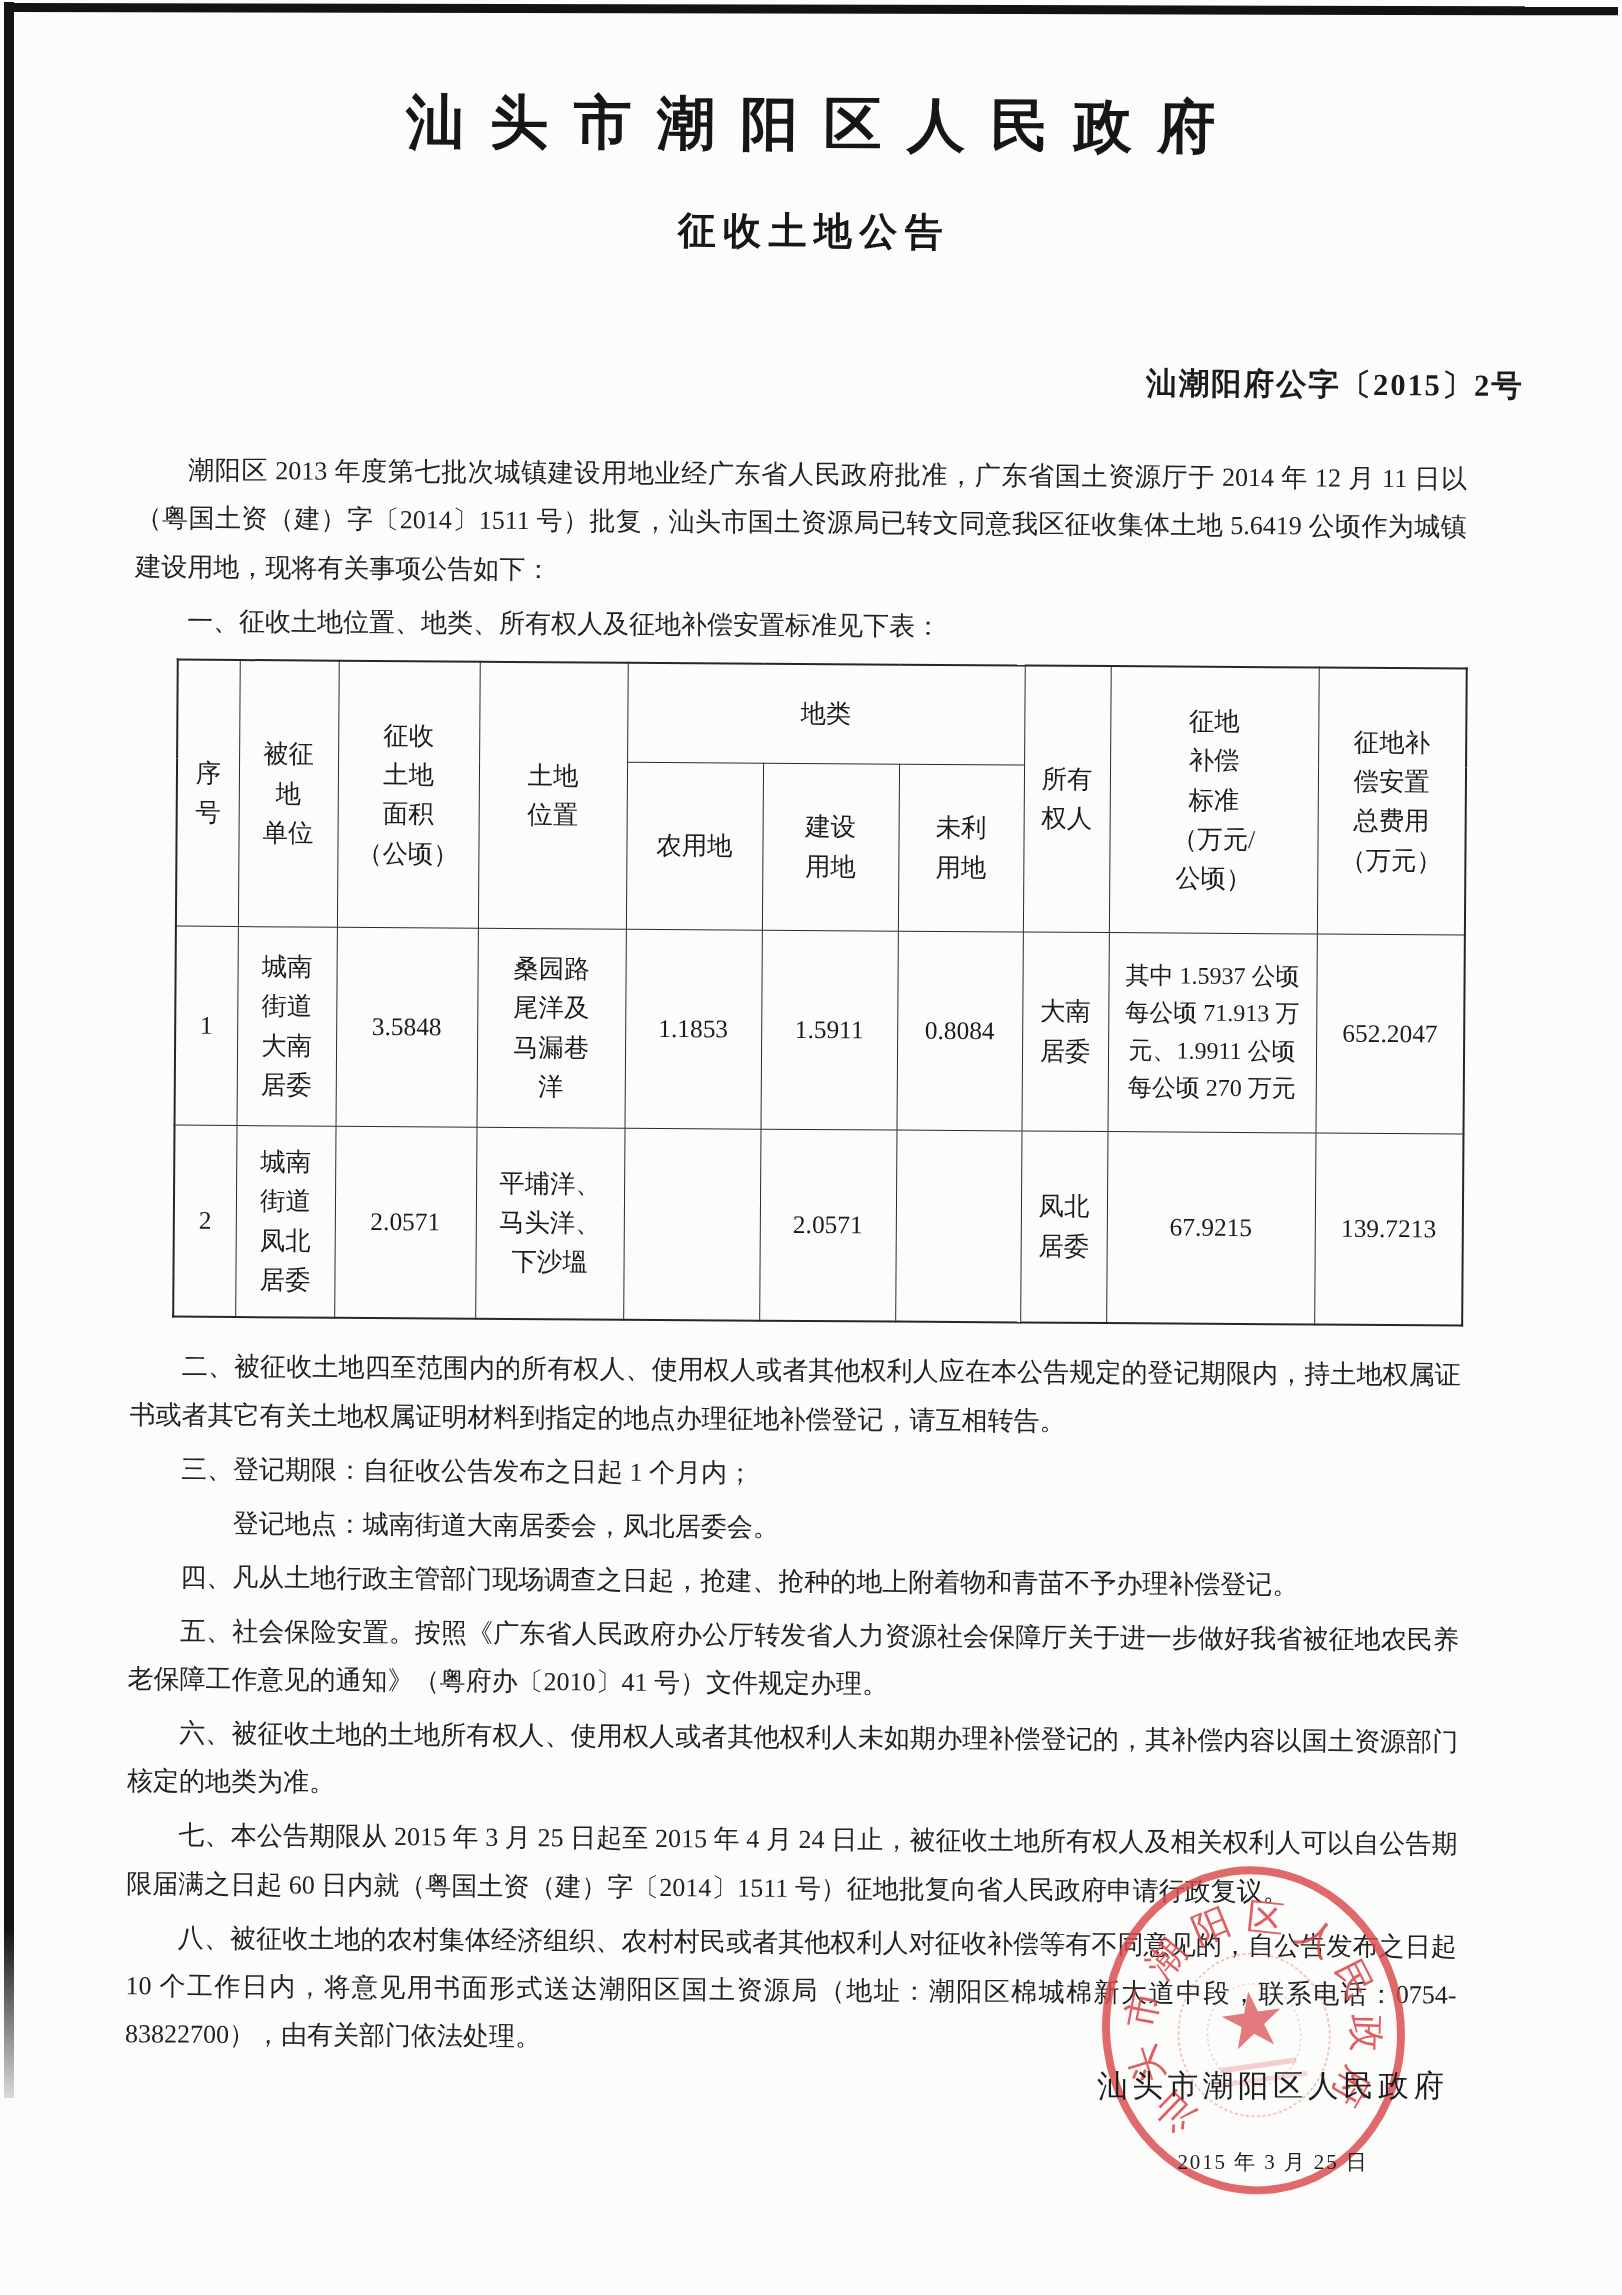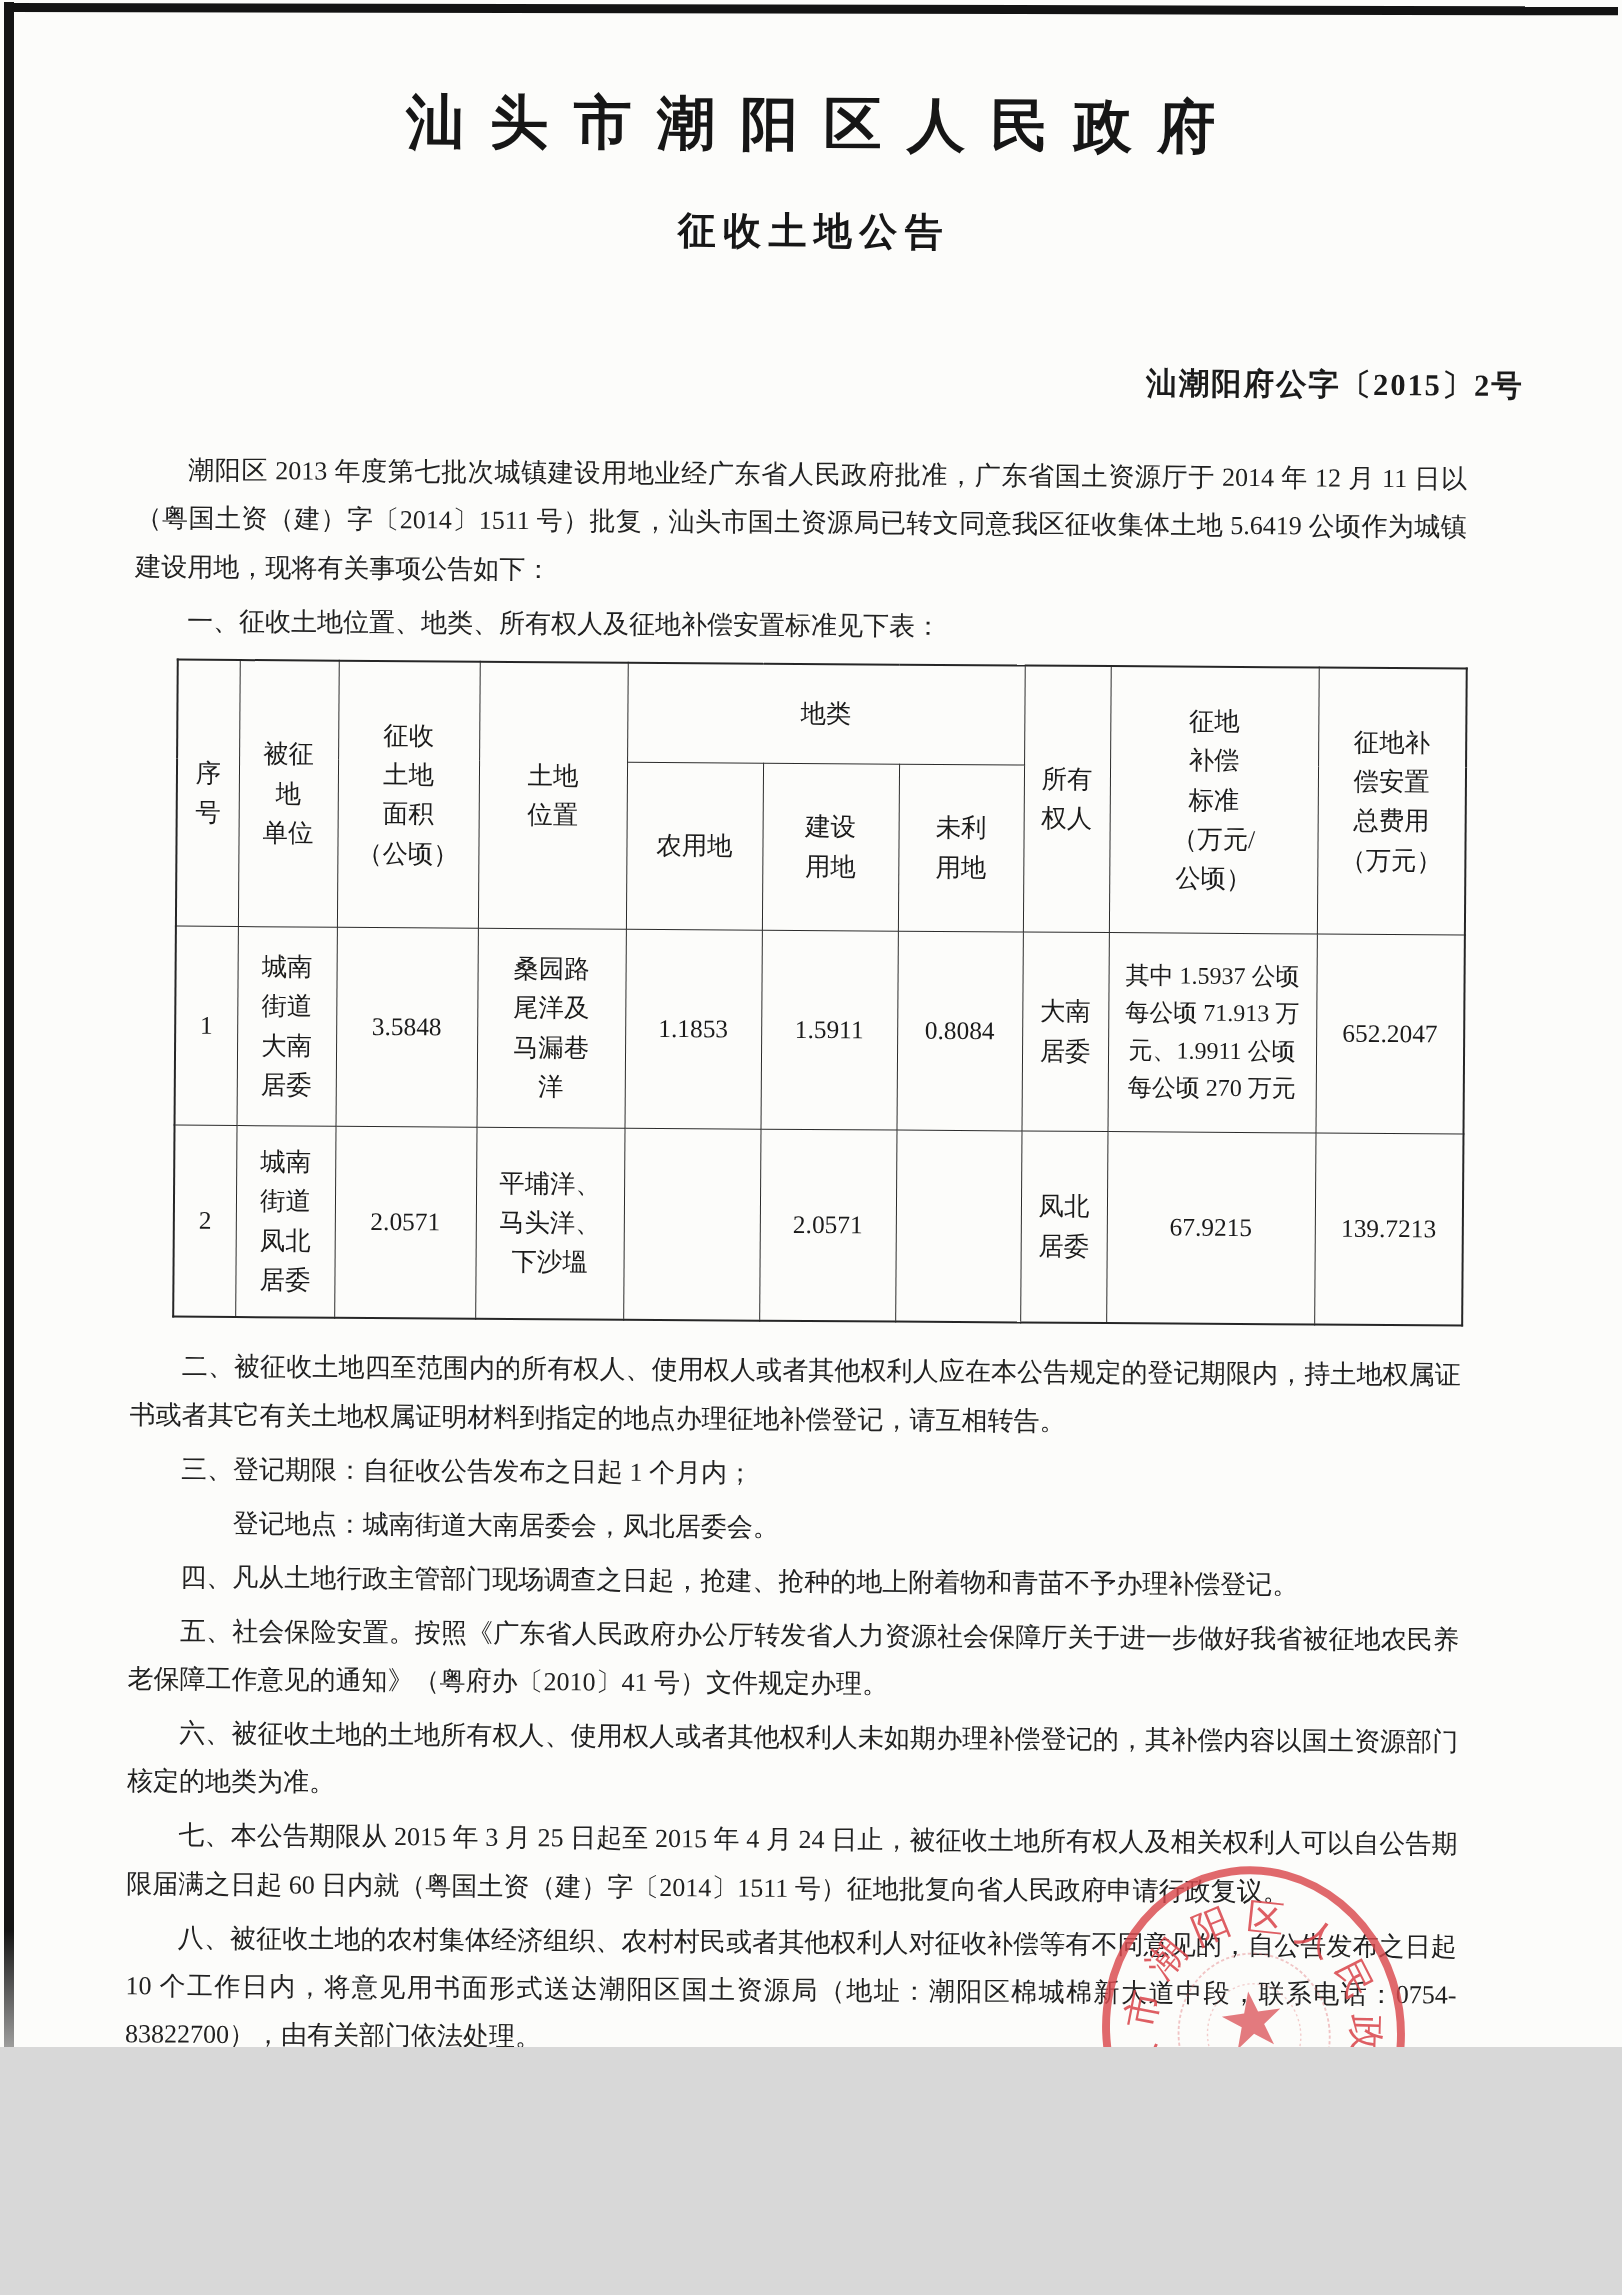--- a/index.html
+++ b/index.html
@@ -1,18 +1,18 @@
 <!DOCTYPE html>
 <html style="font-size:7.4px"><head>
 <meta charset="utf-8">
 <style>
   html,body { margin:0; padding:0; background:#d8d8d8; }
   .page {
     position:relative;
-    width:1623px; height:2047px;
+    width:1623px; height:2295px;
     margin:0 auto;
     background:#fcfcfa;
     overflow:hidden;
     font-family:"Liberation Serif","DejaVu Serif",serif;
     color:#1f1f1f;
   }
   
   .scan-edge-left {
     position:absolute; left:3.7px; top:1.9px; width:10.2px; height:2096px;
     background:linear-gradient(to bottom,#141414 0 92%, rgba(20,20,20,0.15) 100%);
@@ -83,21 +83,21 @@
   .row-data-2 { height:192px; }
   .cell-standard-detail { text-align:left; font-size:24px; line-height:1.6; padding-left:7.4px; }
   .signature {
     position:absolute;
     left:1060px; top:2066px; width:426px;
     text-align:center;
     color:#1d1d1d;
     z-index:5;
   }
   .signature .org { font-size:30.5px; letter-spacing:4.6px; white-space:nowrap; }
-  .signature .date { margin-top:23px; font-size:29px; letter-spacing:1.9px; white-space:nowrap; }
+  .signature .date { margin-top:41px; font-size:21px; letter-spacing:1.9px; white-space:nowrap; }
   .official-seal { position:absolute; left:1090px; top:1851px; z-index:3; }
 </style>
 </head>
 <body>
 
 <div class="page">
 
   <div class="scan-edge-left"></div>
   <div class="scan-edge-top"></div>
 

